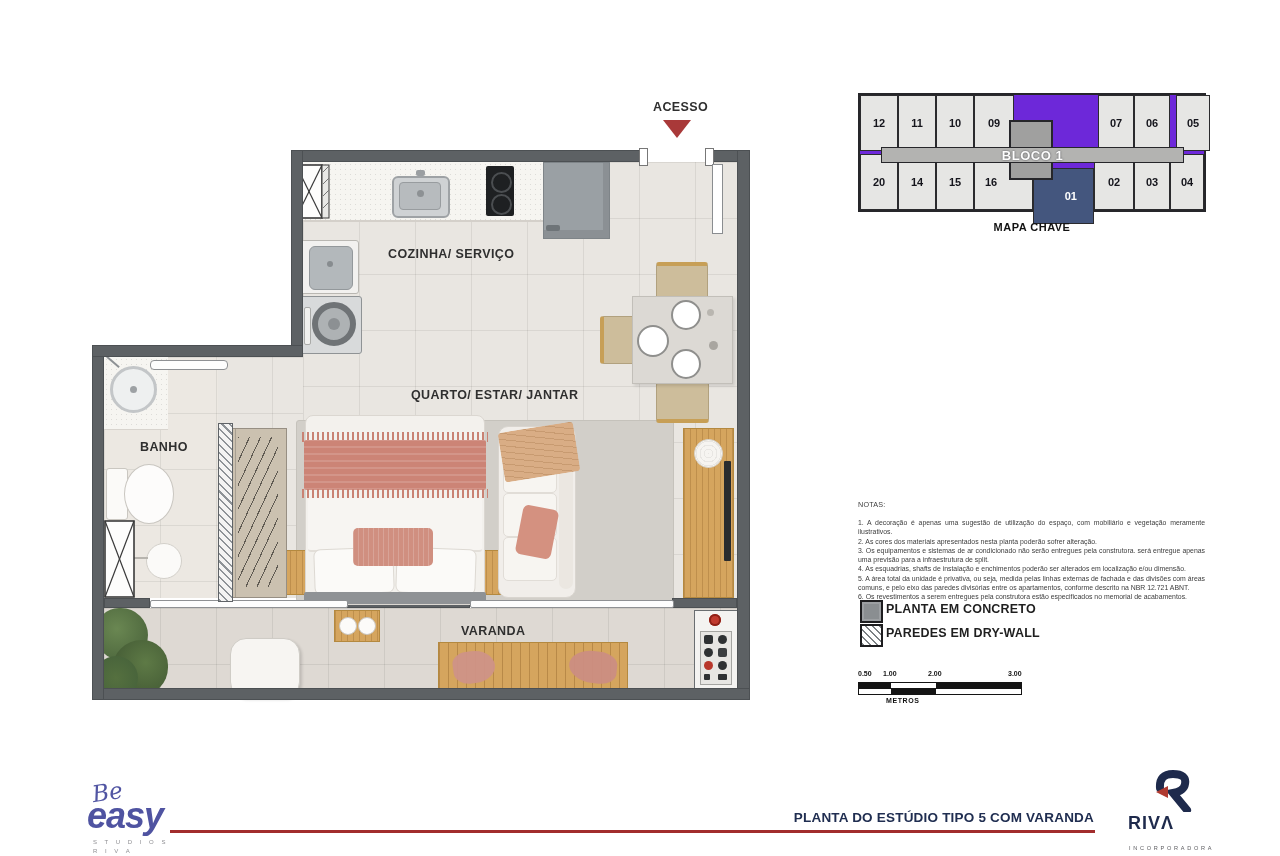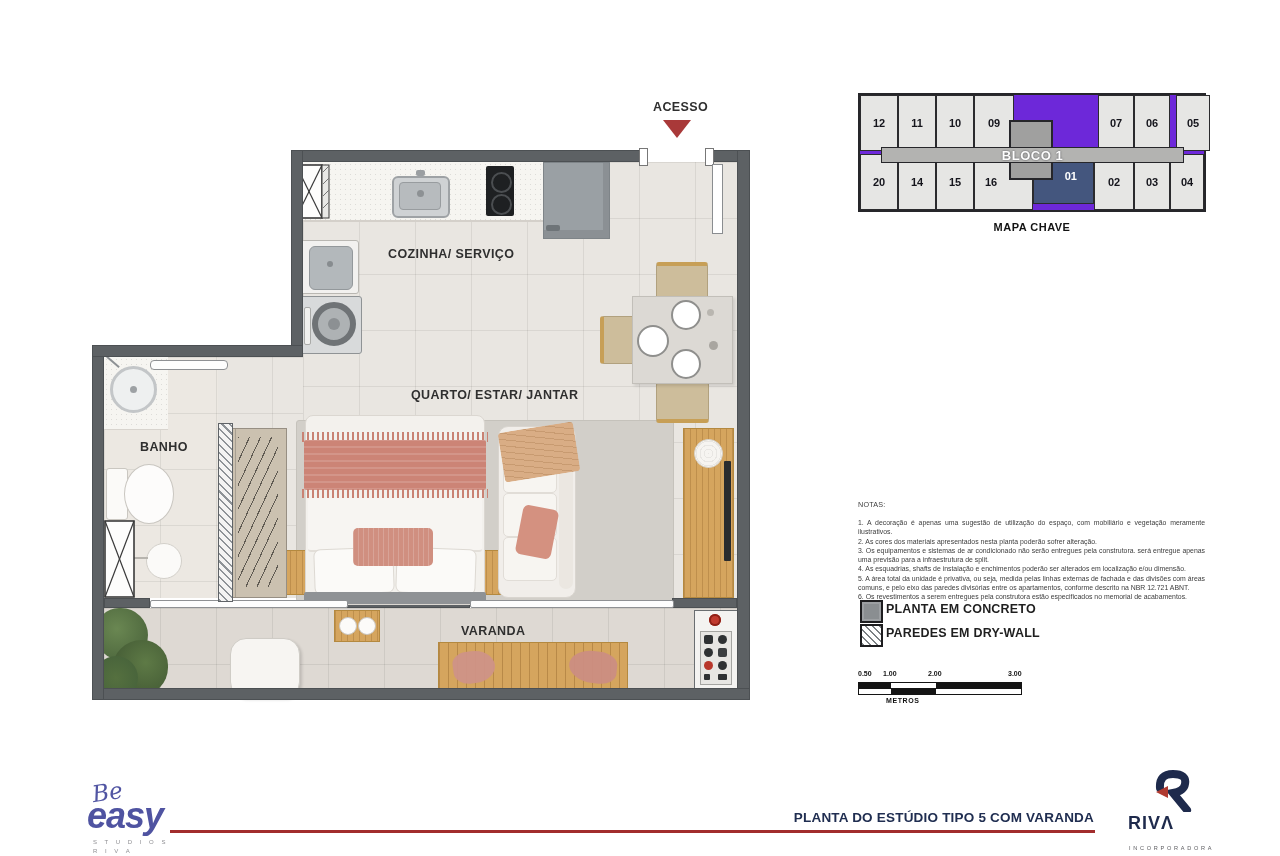--- a/index.html
+++ b/index.html
@@ -230,21 +230,21 @@
       <div class="kcell" style="left:38px;top:0px;width:38px;height:56px;">11</div>
       <div class="kcell" style="left:76px;top:0px;width:38px;height:56px;">10</div>
       <div class="kcell" style="left:114px;top:0px;width:40px;height:56px;">09</div>
       <div class="kcell" style="left:238px;top:0px;width:36px;height:56px;">07</div>
       <div class="kcell" style="left:274px;top:0px;width:36px;height:56px;">06</div>
       <div class="kcell" style="left:316px;top:0px;width:34px;height:56px;">05</div>
       <div class="kcell" style="left:0px;top:59px;width:38px;height:56px;">20</div>
       <div class="kcell" style="left:38px;top:59px;width:38px;height:56px;">14</div>
       <div class="kcell" style="left:76px;top:59px;width:38px;height:56px;">15</div>
       <div class="kcell" style="left:114px;top:59px;width:59px;height:56px;justify-content:flex-start;padding-left:10px;box-sizing:border-box;">16</div>
-      <div class="kcell blue" style="left:173px;top:53px;width:61px;height:56px;justify-content:flex-end;padding-right:16px;box-sizing:border-box;">01</div>
+      <div class="kcell blue" style="left:173px;top:73px;width:61px;height:56px;justify-content:flex-end;padding-right:16px;box-sizing:border-box;">01</div>
       <div class="kcell" style="left:234px;top:59px;width:40px;height:56px;">02</div>
       <div class="kcell" style="left:274px;top:59px;width:36px;height:56px;">03</div>
       <div class="kcell" style="left:310px;top:59px;width:34px;height:56px;">04</div>
       <div id="kcore"></div>
       <div id="kcorridor">
         <span>BLOCO 1</span>
       </div>
     </div>
     <div class="abs" style="left:858px;top:221px;width:348px;text-align:center;font-size:11px;font-weight:bold;color:#121212;letter-spacing:.5px;">MAPA CHAVE</div>
   </div>

